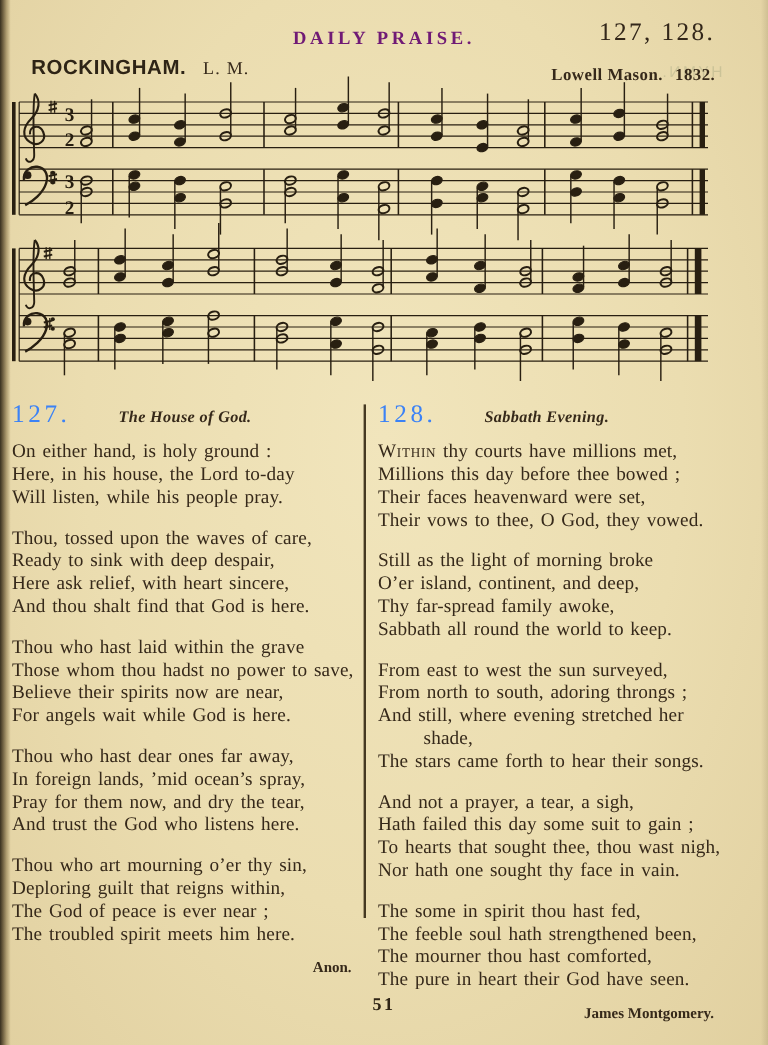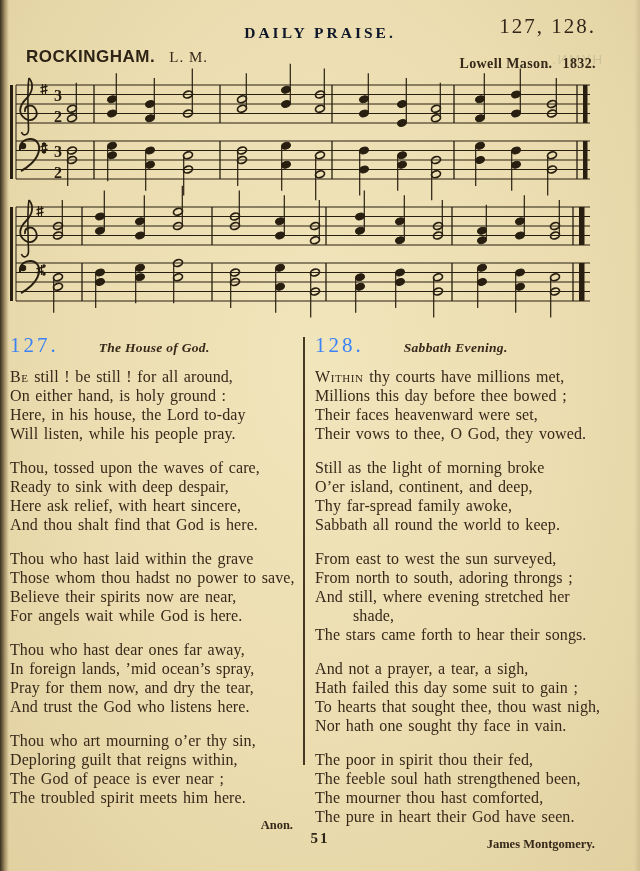--- a/index.html
+++ b/index.html
@@ -7,21 +7,21 @@
     width:640px;height:871px;position:relative;overflow:hidden;
     background:radial-gradient(ellipse at 50% 42%, #f1e5bc 0%, #ebddb0 55%, #e1d0a0 100%);
     font-family:"Liberation Serif","DejaVu Serif",serif;
     color:#36291a;
   }
   .binding{position:absolute;left:0;top:0;bottom:0;width:9px;
     background:linear-gradient(90deg,#241d10 0%,#5d4f33 25%,#a8966a 60%,rgba(200,180,130,0) 100%);opacity:.9;}
   .right-edge{position:absolute;right:0;top:0;bottom:0;width:6px;
     background:linear-gradient(270deg,rgba(60,45,20,.12),rgba(60,45,20,0));}
   .page-title{position:absolute;top:24px;left:0;right:0;text-align:center;
-    font-size:15.5px;letter-spacing:3px;color:#0f172a;font-weight:600;}
+    font-size:15.5px;letter-spacing:3px;color:#701a75;font-weight:600;}
   .hymn-nums{position:absolute;top:14px;right:44px;font-size:21px;letter-spacing:2px;color:#33271a;}
   .tune-row{position:absolute;top:47px;left:26px;display:flex;align-items:baseline;}
   .tune-name{font-family:"Liberation Sans","DejaVu Sans",sans-serif;font-weight:bold;
     font-size:17px;letter-spacing:.5px;color:#2e2416;}
   .meter{font-size:15px;margin-left:14px;letter-spacing:1px;}
   .composer-row{position:absolute;top:56px;right:44px;font-size:14px;letter-spacing:.4px;font-weight:600;}
   .composer-row span{margin-left:10px;}
   .ghost{position:absolute;top:52px;left:452px;width:150px;transform:scaleX(-1);
     color:#8e9673;opacity:.30;font-size:13px;letter-spacing:2px;font-family:"Liberation Sans",sans-serif;}
   #music{position:absolute;left:0;top:0;}
@@ -300,21 +300,20 @@
   </svg>
 
 <div class="divider"></div>
 
 <div class="col col-left">
   <div class="hymn-head">
     <span class="hymn-number">127.</span>
     <span class="hymn-title">The House of God.</span>
   </div>
   <div class="verse">
-    <div class="line"><span class="sc">Be</span><span> still ! be still ! for all around,</span></div>
     <div class="line">On either hand, is holy ground :</div>
     <div class="line">Here, in his house, the Lord to-day</div>
     <div class="line">Will listen, while his people pray.</div>
   </div>
   <div class="verse">
     <div class="line">Thou, tossed upon the waves of care,</div>
     <div class="line">Ready to sink with deep despair,</div>
     <div class="line">Here ask relief, with heart sincere,</div>
     <div class="line">And thou shalt find that God is here.</div>
   </div>
@@ -363,21 +362,21 @@
     <div class="line wrap">shade,</div>
     <div class="line">The stars came forth to hear their songs.</div>
   </div>
   <div class="verse">
     <div class="line">And not a prayer, a tear, a sigh,</div>
     <div class="line">Hath failed this day some suit to gain ;</div>
     <div class="line">To hearts that sought thee, thou wast nigh,</div>
     <div class="line">Nor hath one sought thy face in vain.</div>
   </div>
   <div class="verse">
-    <div class="line">The poor in spirit thou their fed,</div>
+    <div class="line">The some in spirit thou hast fed,</div>
     <div class="line">The feeble soul hath strengthened been,</div>
     <div class="line">The mourner thou hast comforted,</div>
     <div class="line">The pure in heart their God have seen.</div>
   </div>
   <div class="attrib attrib-right">James Montgomery.</div>
 </div>
 
 <div class="page-number">51</div>
 
 </body></html>

